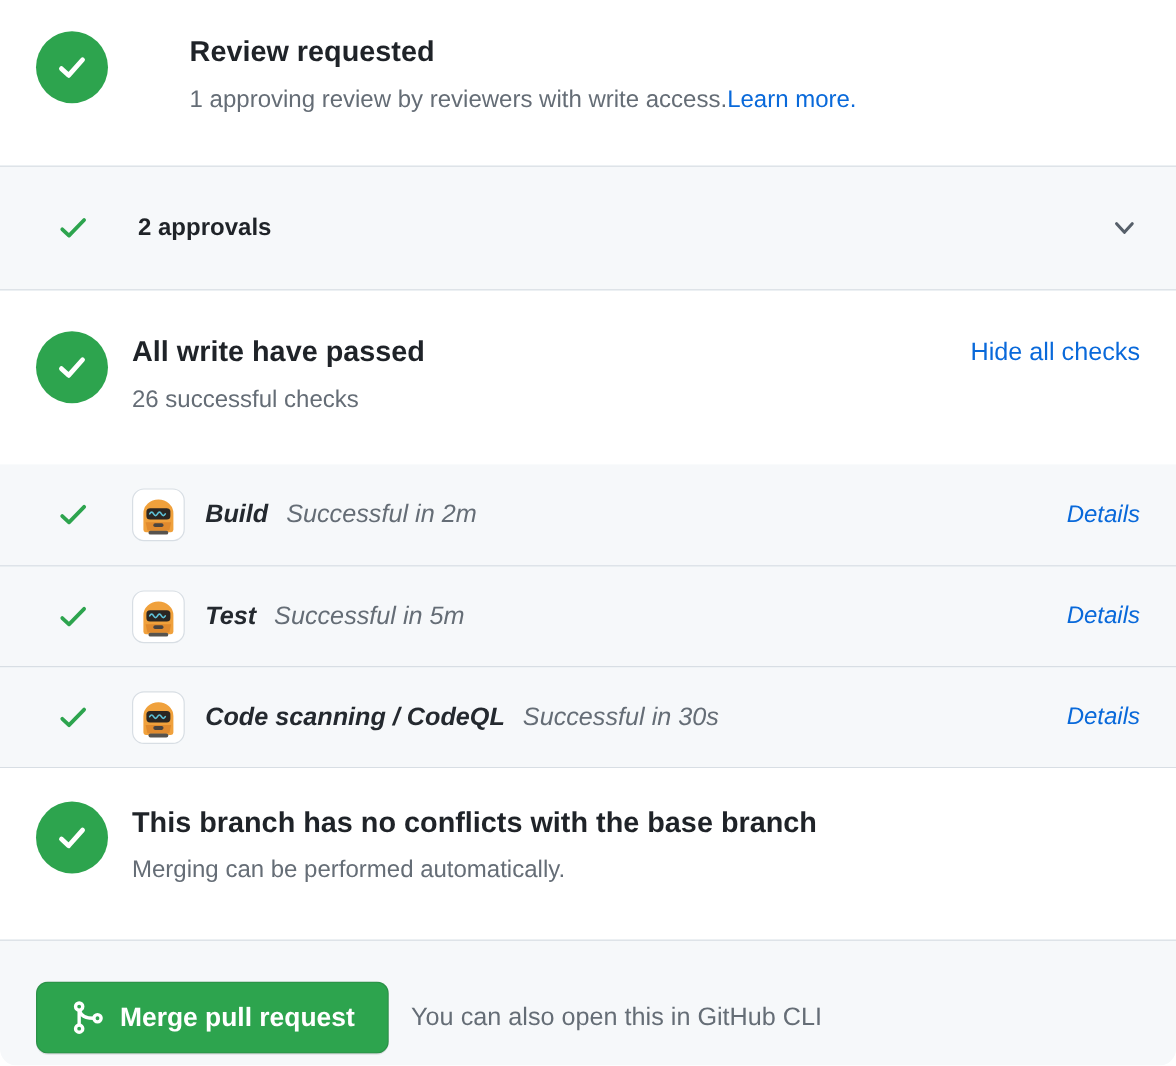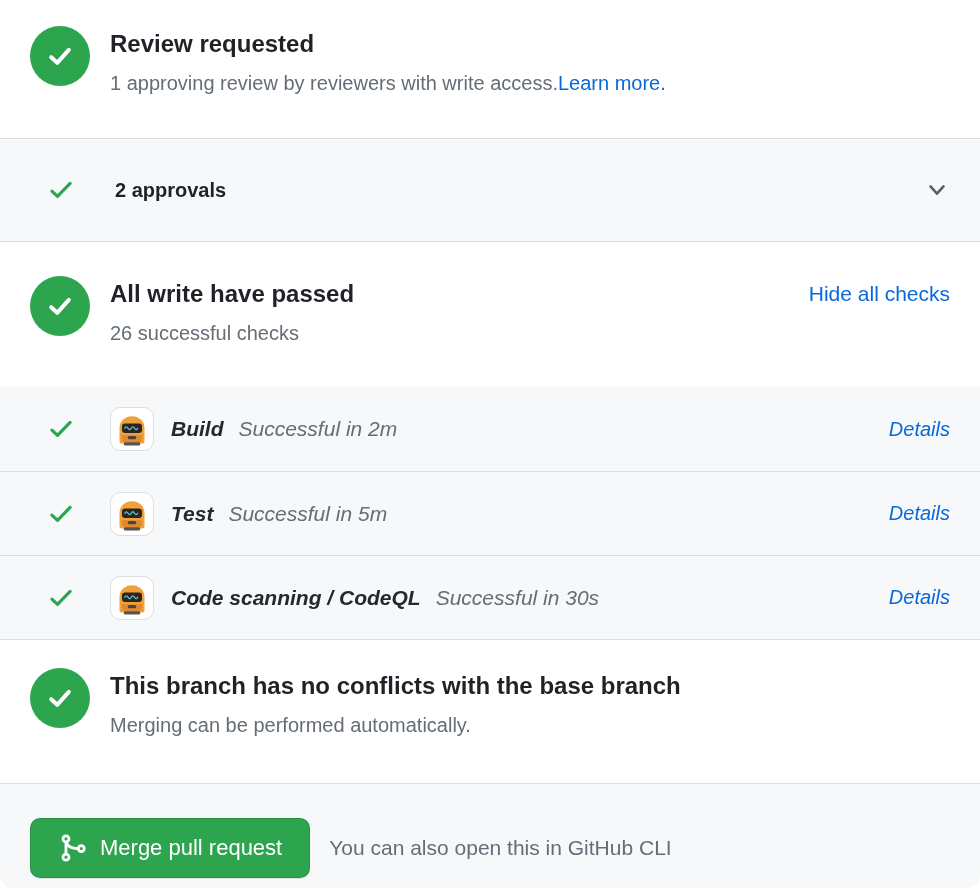--- a/index.html
+++ b/index.html
@@ -23,21 +23,21 @@
     border-radius: 50%;
     background: #2da44e;
     display: flex; align-items: center; justify-content: center;
   }
   .status-text { margin-left: 20px; padding-top: 2px; }
   .status-title { font-size: 24px; font-weight: 700; color: #1f2328; line-height: 32px; }
   .status-sub { font-size: 20px; color: #656d76; line-height: 28px; margin-top: 9px; }
   a.link { color: #0969da; text-decoration: none; cursor: pointer; }
   .inline-link { margin-left: 0; }
 
-  .section-review { height: 138px; }
+  .section-review { height: 138px; gap: 48px; }
   .section-checks-header { height: 145px; padding-top: 34px; }
   .section-merge-status { height: 143px; padding-top: 28px; }
 
   .checks-header-right { margin-left: auto; padding-top: 6px; }
   .checks-header-right a { font-size: 21px; }
 
   
   .approvals-row {
     height: 104px;
     background: #f6f8fa;
@@ -80,21 +80,21 @@
     display: flex; align-items: center;
     padding: 0 30px;
   }
   .merge-button {
     height: 60px;
     background: #2da44e;
     border: 1px solid rgba(27,31,36,0.15);
     border-radius: 10px;
     color: #ffffff;
     font-family: "Liberation Sans", sans-serif;
-    font-size: 22px; font-weight: 400;
+    font-size: 22px; font-weight: 700;
     display: inline-flex; align-items: center;
     gap: 12px;
     padding: 0 27px;
     cursor: pointer;
     box-shadow: 0 1px 0 rgba(27,31,36,0.1);
   }
   .cli-hint { font-size: 21px; color: #656d76; margin-left: 19px; }
 
   svg { display: block; }
 </style>

